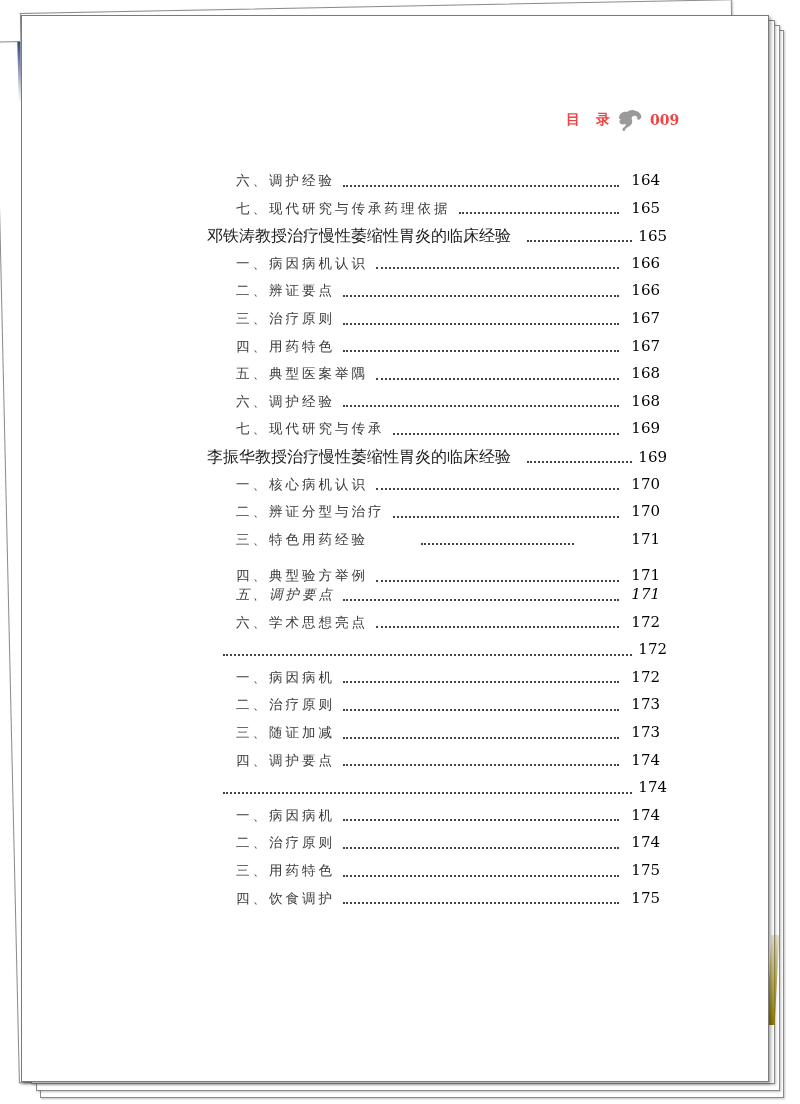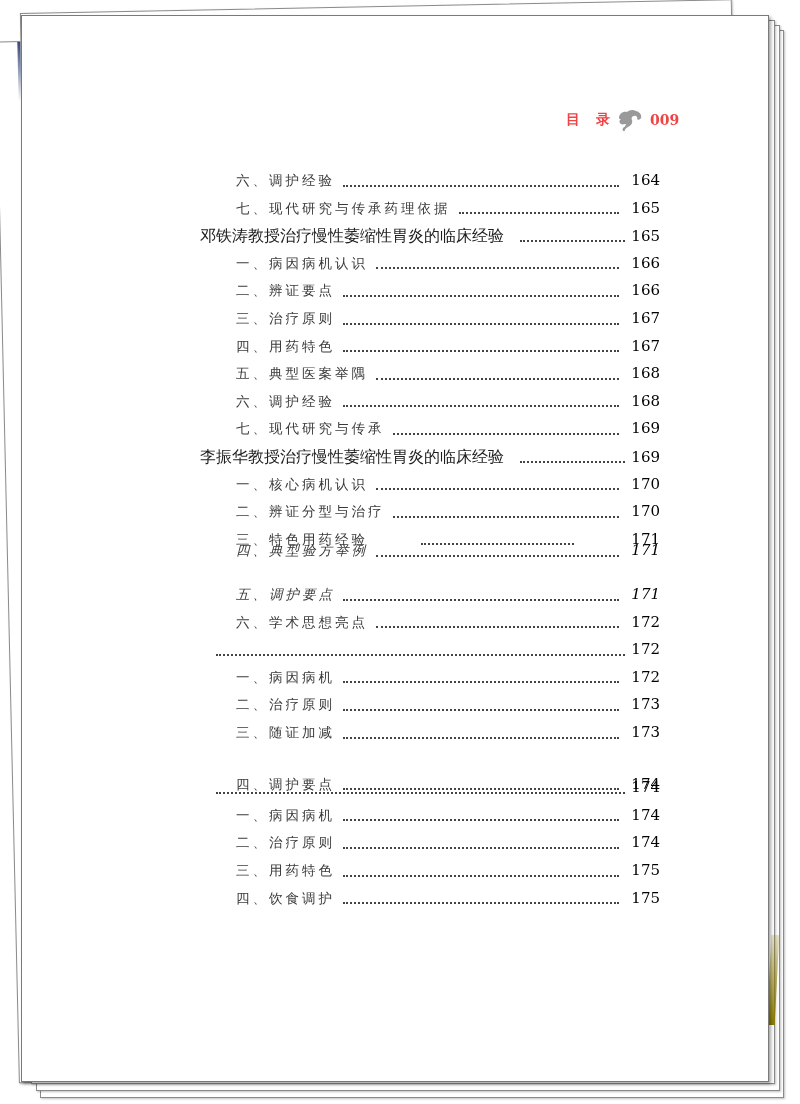--- a/index.html
+++ b/index.html
@@ -33,21 +33,21 @@
   }
   .rh-title { letter-spacing: 16px; }
   .cloud-icon { width: 28px; height: 22px; margin: 0 6px 0 -10px; }
   .rh-page { font-size: 14px; }
   .toc { position: absolute; left: 0; top: 0; width: 800px; }
   .toc-row {
     position: absolute; left: 200px; width: 460px; height: 22px;
     display: flex; align-items: baseline; color: #2a2a2a; white-space: nowrap;
   }
   .toc-row.sub { left: 236px; width: 424px; font-size: 13.5px; letter-spacing: 3px; color: #3a3a3a; }
-  .toc-row.main { font-size: 16px; color: #1e1e1e; }
+  .toc-row.main { font-size: 16px; color: #1e1e1e; margin-left: 7px; }
   .leader {
     flex: 1; margin: 0 12px 0 8px; height: 1px; align-self: center;
     border-bottom: 2px dotted #444; transform: translateY(3px);
   }
   .toc-row.main .leader { margin-left: 16px; margin-right: 6px; }
   .pg { font-size: 15px; letter-spacing: 0; min-width: 22px; text-align: right; color: #000000; }
 </style>
 </head>
 <body>
 
@@ -133,21 +133,21 @@
     <div class="toc-row sub" style="top: 502.2px;">
       <span>二、辨证分型与治疗</span>
       <span class="leader"></span>
       <span class="pg">170</span>
     </div>
     <div class="toc-row sub" style="top: 529.8px; gap: 45px;">
       <span>三、特色用药经验</span>
       <span class="leader"></span>
       <span class="pg">171</span>
     </div>
-    <div class="toc-row sub" style="top: 541px; font-style: italic;">
+    <div class="toc-row sub" style="top: 566px;">
       <span>四、典型验方举例</span>
       <span class="leader"></span>
       <span class="pg">171</span>
     </div>
     <div class="toc-row sub" style="top: 585px; font-style: italic;">
       <span>五、调护要点</span>
       <span class="leader"></span>
       <span class="pg">171</span>
     </div>
     <div class="toc-row sub" style="top: 612.6px;">
@@ -167,21 +167,21 @@
     <div class="toc-row sub" style="top: 695.4px;">
       <span>二、治疗原则</span>
       <span class="leader"></span>
       <span class="pg">173</span>
     </div>
     <div class="toc-row sub" style="top: 723px;">
       <span>三、随证加减</span>
       <span class="leader"></span>
       <span class="pg">173</span>
     </div>
-    <div class="toc-row sub" style="top: 750.6px; margin-top: 24px;">
+    <div class="toc-row sub" style="top: 750.6px;">
       <span>四、调护要点</span>
       <span class="leader"></span>
       <span class="pg">174</span>
     </div>
     <div class="toc-row main" style="top: 778.2px;">
       <span class="leader"></span>
       <span class="pg">174</span>
     </div>
     <div class="toc-row sub" style="top: 805.8px;">
       <span>一、病因病机</span>

